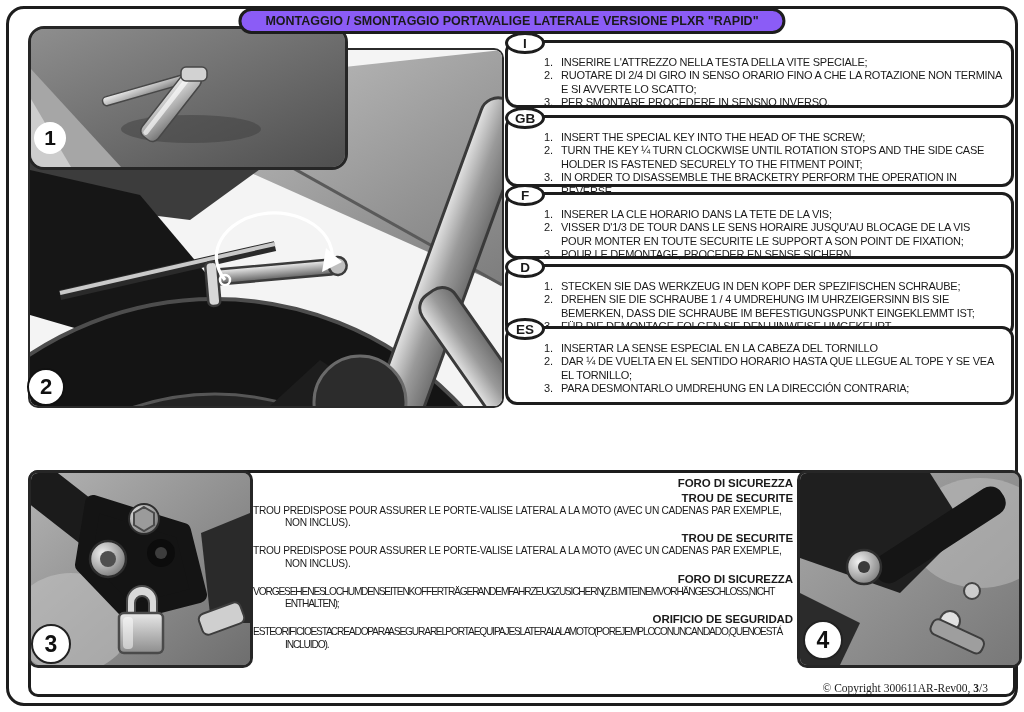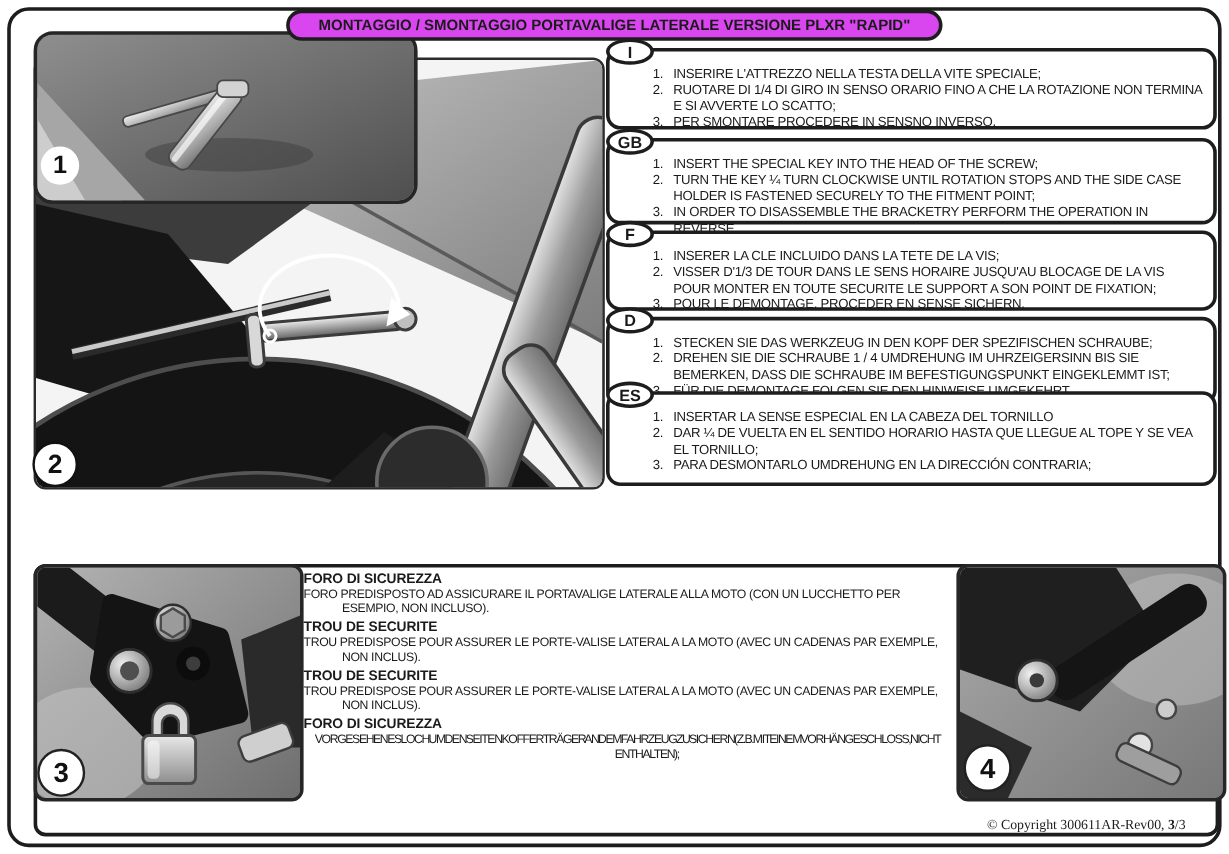--- a/index.html
+++ b/index.html
@@ -2,21 +2,21 @@
 <html><head>
 <meta charset="utf-8">
 <style>
   html,body{margin:0;padding:0;background:#ffffff;}
   .page{position:relative;width:1024px;height:712px;background:#ffffff;overflow:hidden;
         font-family:"Liberation Sans",sans-serif;color:#1a1a1a;}
   .outer-border{position:absolute;left:6px;top:6px;width:1006px;height:694px;
         border:3px solid #1d1d1d;border-radius:18px;}
   
   .title-pill{position:absolute;top:8px;left:50%;transform:translateX(-50%);
-        background:#d946ef;border:3px solid #1d1d1d;border-radius:14px;
+        background:#8b5cf6;border:3px solid #1d1d1d;border-radius:14px;
         padding:3px 24px;font-size:12.5px;font-weight:bold;white-space:nowrap;z-index:30;}
   
   .photo{position:absolute;overflow:hidden;background:#888;}
   .photo-main{left:28px;top:48px;width:472px;height:356px;border:2px solid #2b2b2b;border-radius:10px;}
   .photo-inset{left:28px;top:26px;width:314px;height:138px;border:3px solid #262626;border-radius:16px;z-index:20;}
   .photo-3{left:28px;top:470px;width:219px;height:192px;border:3px solid #262626;border-radius:10px;z-index:6;}
   .photo-4{left:797px;top:470px;width:219px;height:192px;border:3px solid #262626;border-radius:10px;z-index:6;}
   .photo svg{display:block;width:100%;height:100%;}
   
   .fig-num{position:absolute;background:#fff;border-radius:50%;color:#111;font-weight:bold;
@@ -37,24 +37,24 @@
         border:3px solid #1d1d1d;border-radius:50%;display:flex;align-items:center;justify-content:center;
         font-size:13.5px;font-weight:bold;box-sizing:border-box;padding:0 6px;}
   .lang-box ol{list-style:none;counter-reset:step;margin:0;padding:13px 8px 4px 36px;}
   .lang-box li{counter-increment:step;position:relative;padding-left:17px;
         font-size:11px;letter-spacing:-0.25px;line-height:1.22;}
   .lang-box li::before{content:counter(step) ".";position:absolute;left:0;}
   
   .bottom-box{position:absolute;left:28px;top:470px;width:988px;height:227px;
         border:3px solid #1d1d1d;border-radius:10px;box-sizing:border-box;z-index:4;}
   .notes{position:absolute;left:253px;top:474px;width:540px;z-index:7;}
-  .note-heading{text-align:left;font-weight:bold;font-size:11.5px;margin:3px 0 1px 0;letter-spacing:-0.1px;}
+  .note-heading{text-align:right;font-weight:bold;font-size:11.5px;margin:3px 0 1px 0;letter-spacing:-0.1px;}
   .note-body{font-size:10.2px;line-height:1.2;letter-spacing:-0.3px;
         padding-left:32px;text-indent:-32px;}
-  .note-body.tight{letter-spacing:-1.15px;word-spacing:-2px;text-align:center;}
+  .note-body.tight{letter-spacing:-1.15px;word-spacing:-2px;}
   
   .copyright{position:absolute;right:36px;top:682px;font-size:11.5px;color:#1d1d1d;z-index:8;font-family:Liberation Serif, serif;}
   .copyright b{font-weight:bold;}
 </style>
 </head>
 <body>
 
 <div class="page">
   <div class="outer-border"></div>
 
@@ -149,38 +149,38 @@
     </svg>
   </div>
 
   <div class="fig-num fig-num-1">1</div>
   <div class="fig-num fig-num-2">2</div>
 
   <div class="lang-box lang-box-i">
     <div class="lang-pill">I</div>
     <ol>
       <li>INSERIRE L'ATTREZZO NELLA TESTA DELLA VITE SPECIALE;</li>
-      <li>RUOTARE DI 1/4 DI GIRO IN SENSO ORARIO FINO A CHE LA ROTAZIONE NON TERMINA E SI AVVERTE LO SCATTO;</li>
+      <li>RUOTARE DI 2/4 DI GIRO IN SENSO ORARIO FINO A CHE LA ROTAZIONE NON TERMINA E SI AVVERTE LO SCATTO;</li>
       <li>PER SMONTARE PROCEDERE IN SENSNO INVERSO.</li>
     </ol>
   </div>
 
   <div class="lang-box lang-box-gb">
     <div class="lang-pill">GB</div>
     <ol>
       <li>INSERT THE SPECIAL KEY INTO THE HEAD OF THE SCREW;</li>
       <li>TURN THE KEY ¼ TURN CLOCKWISE UNTIL ROTATION STOPS AND THE SIDE CASE HOLDER IS FASTENED SECURELY TO THE FITMENT POINT;</li>
       <li>IN ORDER TO DISASSEMBLE THE BRACKETRY PERFORM THE OPERATION IN REVERSE.</li>
     </ol>
   </div>
 
   <div class="lang-box lang-box-f">
     <div class="lang-pill">F</div>
     <ol>
-      <li>INSERER LA CLE INCLUIDO DANS LA TETE DE LA VIS;</li>
+      <li>INSERER LA CLE HORARIO DANS LA TETE DE LA VIS;</li>
       <li>VISSER D'1/3 DE TOUR DANS LE SENS HORAIRE JUSQU'AU BLOCAGE DE LA VIS POUR MONTER EN TOUTE SECURITE LE SUPPORT A SON POINT DE FIXATION;</li>
       <li>POUR LE DEMONTAGE, PROCEDER EN SENSE SICHERN.</li>
     </ol>
   </div>
 
   <div class="lang-box lang-box-d">
     <div class="lang-pill">D</div>
     <ol>
       <li>STECKEN SIE DAS WERKZEUG IN DEN KOPF DER SPEZIFISCHEN SCHRAUBE;</li>
       <li>DREHEN SIE DIE SCHRAUBE 1 / 4 UMDREHUNG IM UHRZEIGERSINN BIS SIE BEMERKEN, DASS DIE SCHRAUBE IM BEFESTIGUNGSPUNKT EINGEKLEMMT IST;</li>
@@ -275,30 +275,33 @@
       </g>
     </svg>
   </div>
 
   <div class="fig-num fig-num-3">3</div>
   <div class="fig-num fig-num-4">4</div>
 
   <div class="notes">
     <div class="note">
       <div class="note-heading">FORO DI SICUREZZA</div>
-      <div class="note-body">FORO PREDISPOSTO AD ASSICURARE IL PORTAVALIGE LATERALE ALLA MOTO (CON UN LUCCHETTO PER ESEMPIO, NON INCLUSO).</div>
     </div>
     <div class="note">
       <div class="note-heading">TROU DE SECURITE</div>
       <div class="note-body">TROU PREDISPOSE POUR ASSURER LE PORTE-VALISE LATERAL A LA MOTO (AVEC UN CADENAS PAR EXEMPLE, NON INCLUS).</div>
     </div>
     <div class="note">
       <div class="note-heading">TROU DE SECURITE</div>
       <div class="note-body">TROU PREDISPOSE POUR ASSURER LE PORTE-VALISE LATERAL A LA MOTO (AVEC UN CADENAS PAR EXEMPLE, NON INCLUS).</div>
     </div>
     <div class="note">
       <div class="note-heading">FORO DI SICUREZZA</div>
       <div class="note-body tight">VORGESEHENES LOCH UM DEN SEITENKOFFERTRÄGER AN DEM FAHRZEUG ZU SICHERN (Z. B. MIT EINEM VORHÄNGESCHLOSS, NICHT ENTHALTEN);</div>
     </div>
+    <div class="note">
+      <div class="note-heading">ORIFICIO DE SEGURIDAD</div>
+      <div class="note-body tight">ESTE ORIFICIO ESTA CREADO PARA ASEGURAR EL PORTAEQUIPAJES LATERAL A LA MOTO (POR EJEMPLO CON UN CANDADO, QUE NO ESTÁ INCLUIDO).</div>
+    </div>
   </div>
 
   <div class="copyright"><span>© Copyright 300611AR-Rev00, </span><b>3</b><span>/3</span></div>
 </div>
 
 </body></html>

